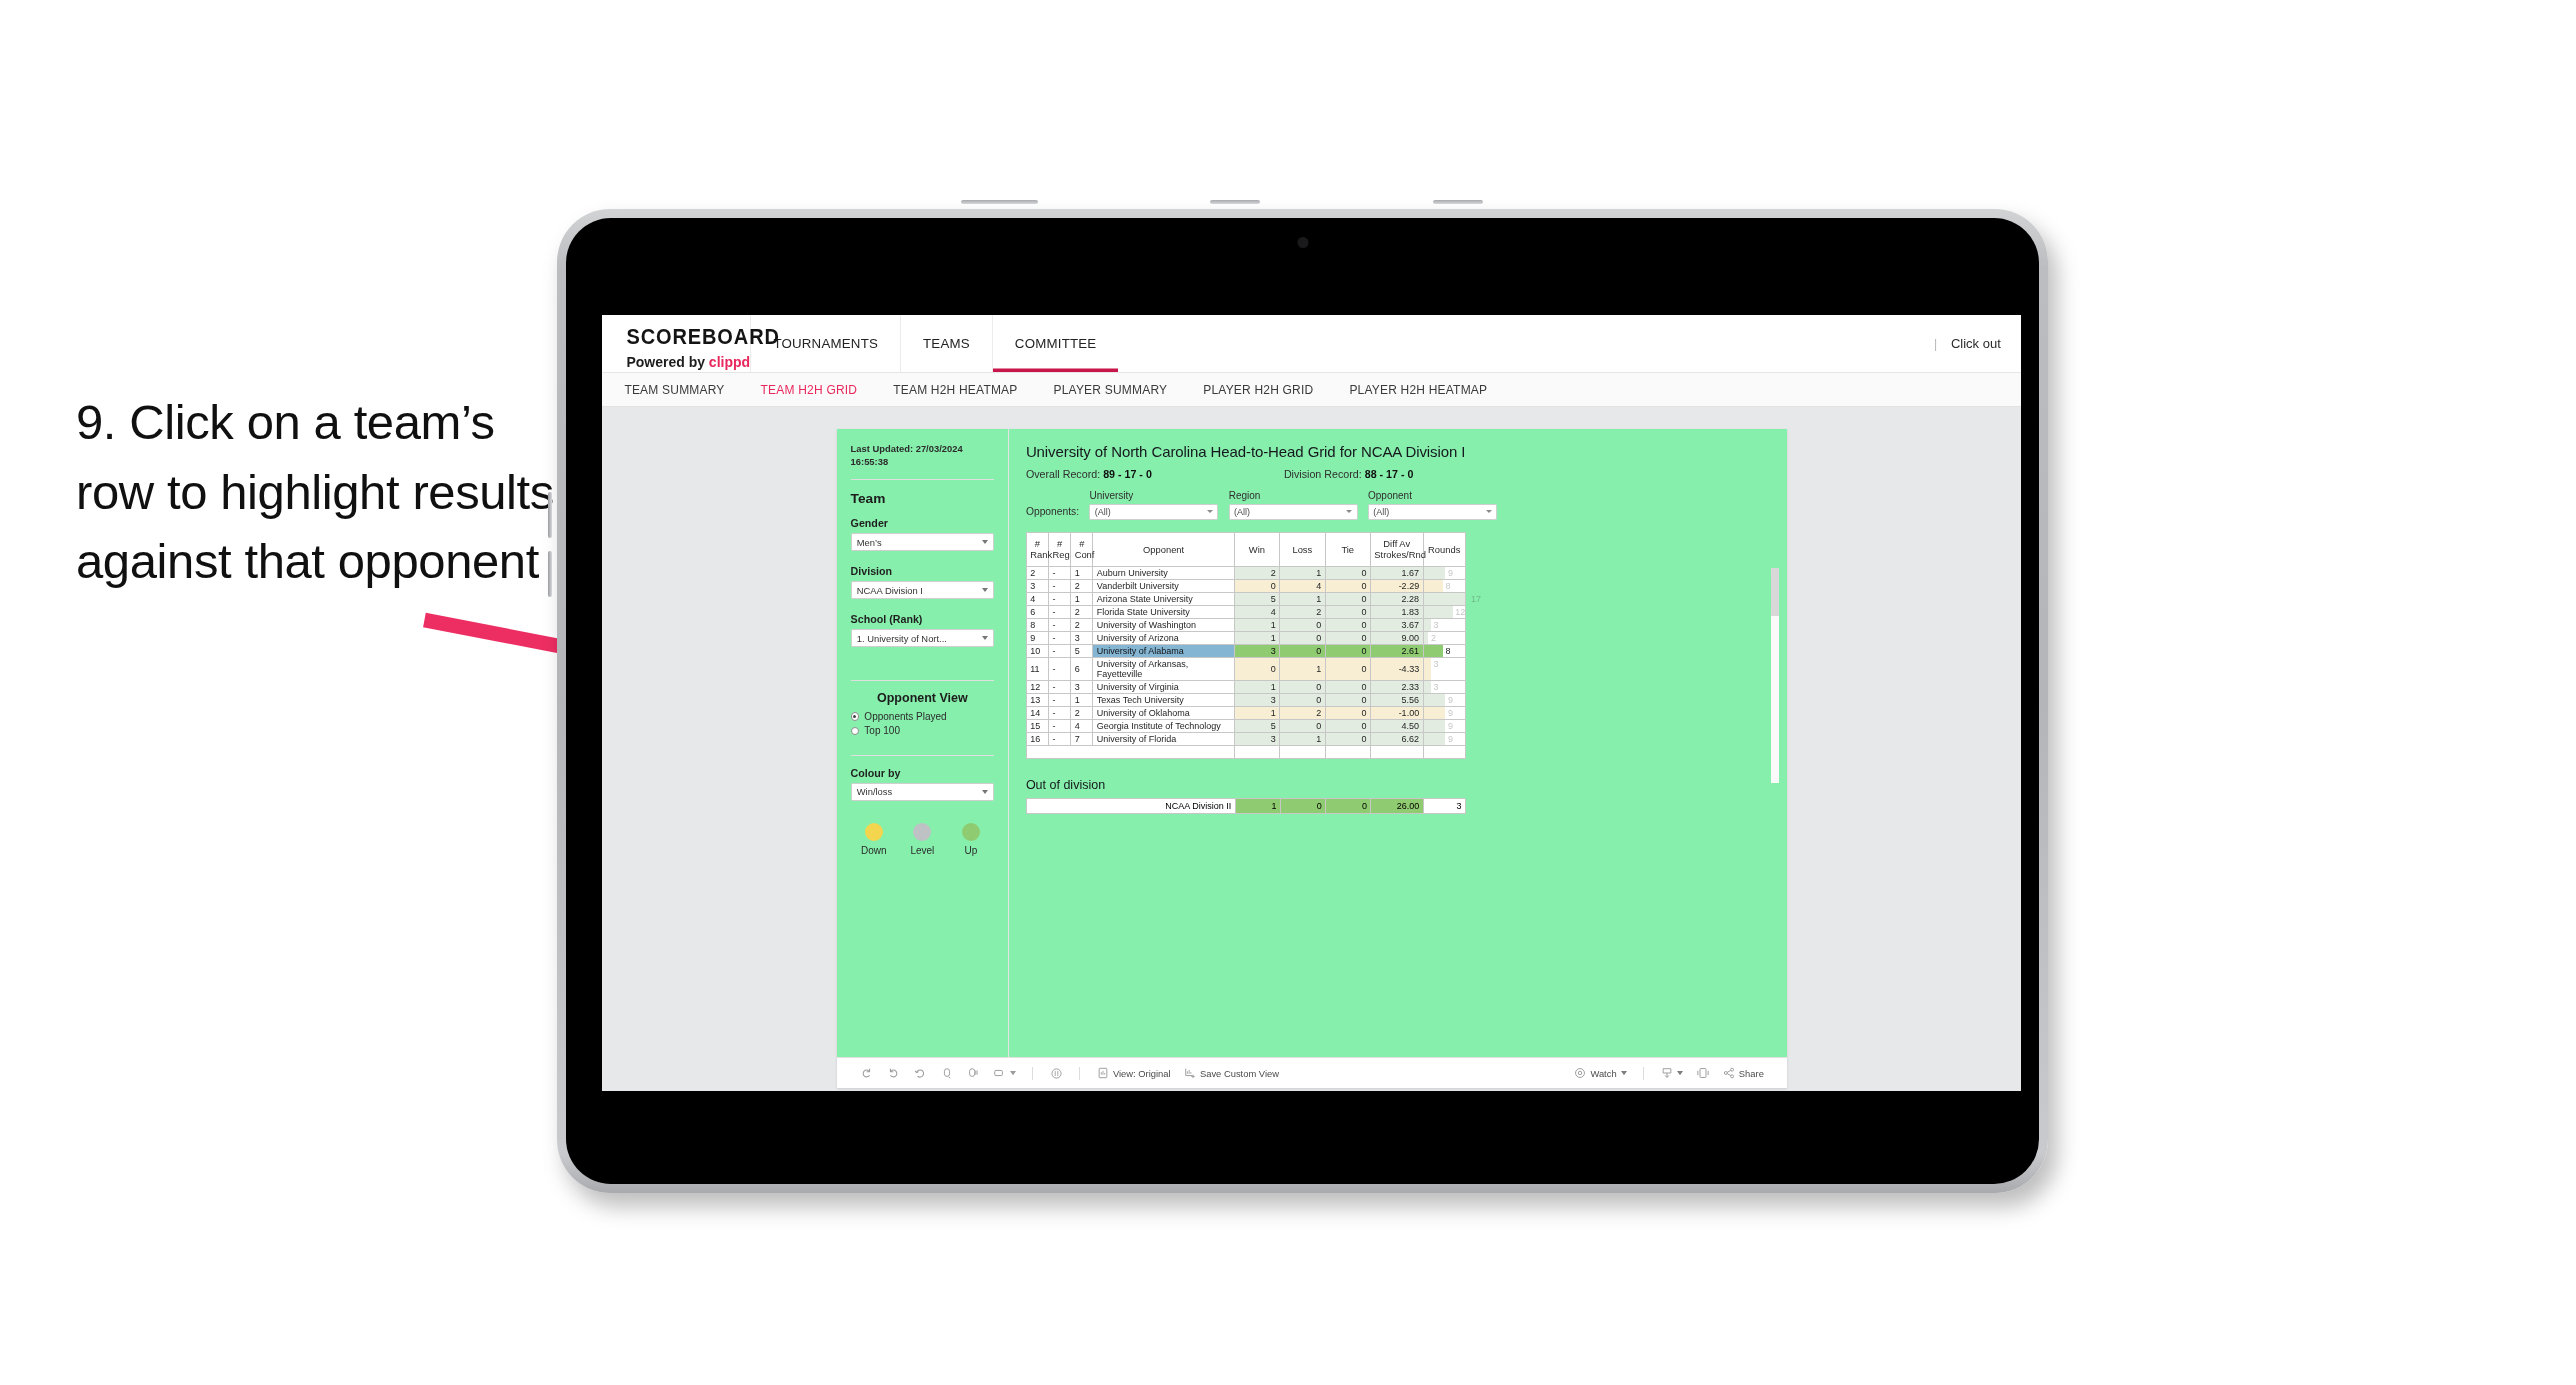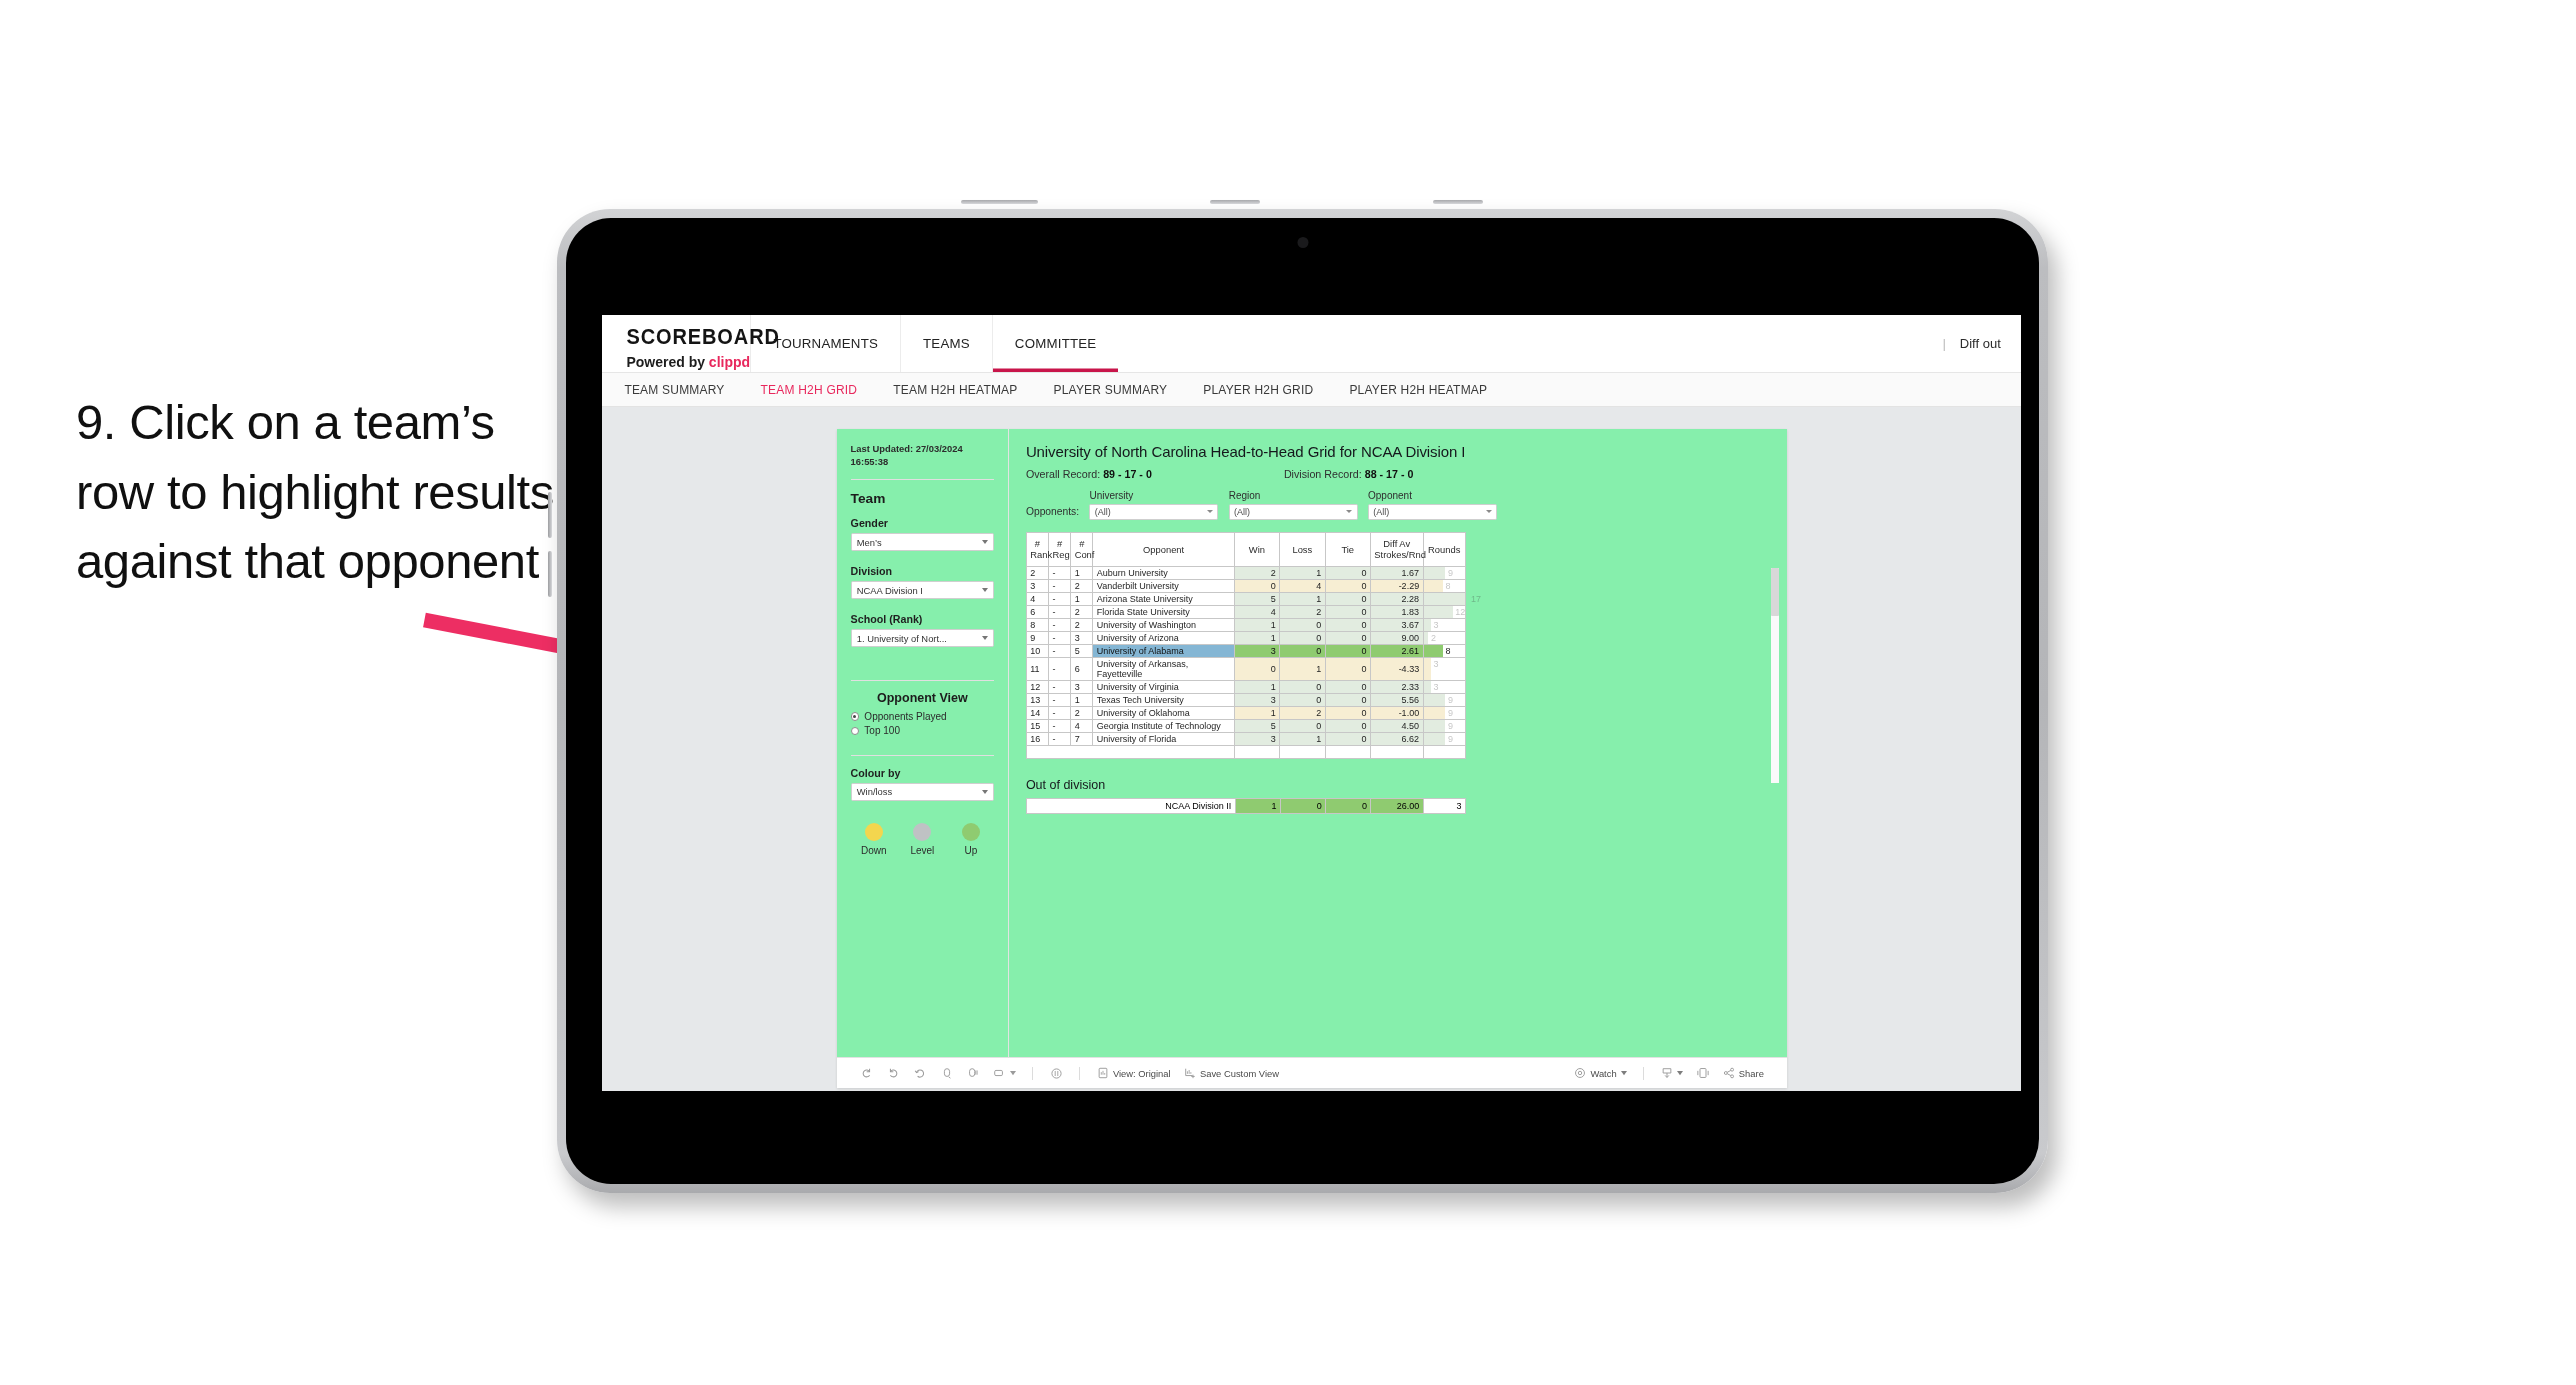--- a/index.html
+++ b/index.html
@@ -238,21 +238,21 @@
               <span>Powered by </span><span class="clippd">clippd</span>
             </div>
           </div>
           <div class="nav-main">
             <div class="item">TOURNAMENTS</div>
             <div class="item">TEAMS</div>
             <div class="item active">COMMITTEE</div>
           </div>
           <div class="topbar-right">
             <span class="sep">|</span>
-            <span class="signout">Diff out</span>
+            <span class="signout">Click out</span>
           </div>
         </div>
 
         <div class="subnav">
           <div class="s-item">TEAM SUMMARY</div>
           <div class="s-item active">TEAM H2H GRID</div>
           <div class="s-item">TEAM H2H HEATMAP</div>
           <div class="s-item">PLAYER SUMMARY</div>
           <div class="s-item">PLAYER H2H GRID</div>
           <div class="s-item">PLAYER H2H HEATMAP</div>

